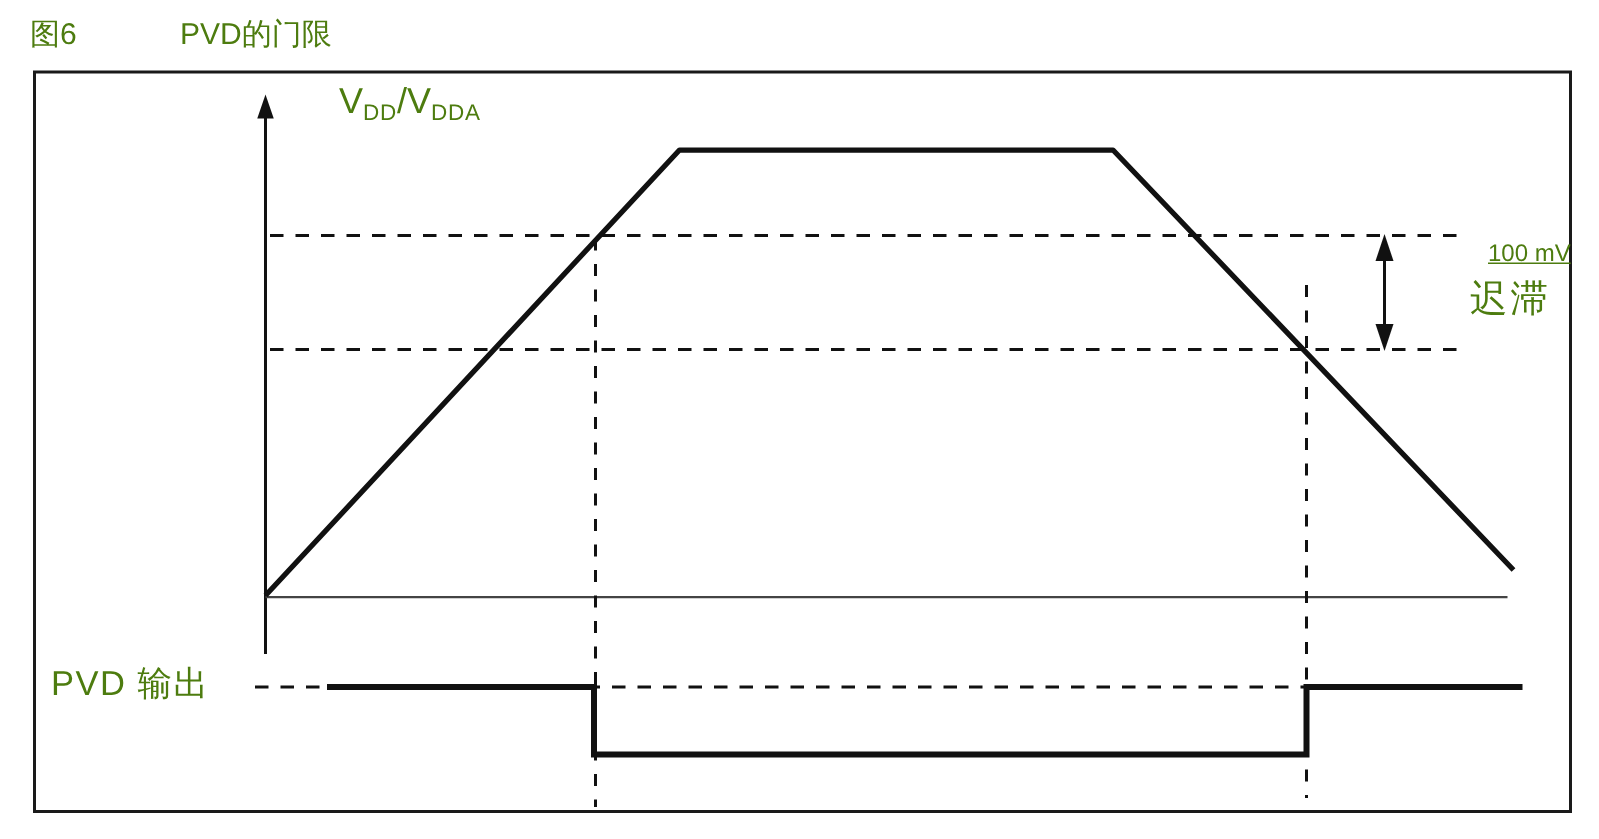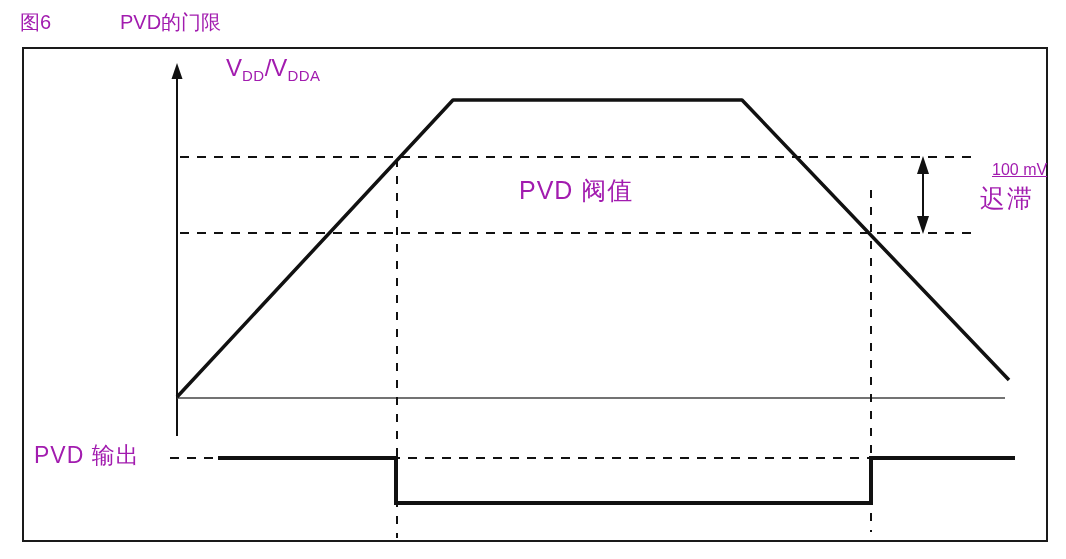--- a/index.html
+++ b/index.html
@@ -3,21 +3,21 @@
 <meta charset="utf-8">
 <style>
   * { margin: 0; padding: 0; box-sizing: border-box; }
   html, body { background: #ffffff; }
   .page {
     position: relative;
     width: 1066px;
     height: 559px;
     background: #ffffff;
     font-family: "Liberation Sans", "DejaVu Sans", sans-serif;
-    color: #a21caf;
+    color: #4d7c0f;
     overflow: hidden;
   }
   .caption {
     position: absolute;
     left: 20px;
     top: 9px;
     font-size: 20px;
     font-weight: 400;
     white-space: nowrap;
   }
@@ -102,21 +102,20 @@
 
     <line x1="170" y1="458" x2="873" y2="458" stroke="#111111" stroke-width="2" stroke-dasharray="9,8"></line>
 
     <polyline points="218,458 396,458 396,503 871,503 871,458 1015,458" fill="none" stroke="#111111" stroke-width="4" stroke-linejoin="miter"></polyline>
   </svg>
 
   <div class="lbl axis-label">
     <span>V</span><sub>DD</sub><span>/V</span><sub>DDA</sub>
   </div>
 
-  <div class="lbl threshold-label">PVD 阀值</div>
 
   <div class="lbl hyst-value">100 mV</div>
 
   <div class="lbl hyst-word">迟滞</div>
 
   <div class="lbl output-label">PVD 输出</div>
 
 </div>
 
 </body></html>

